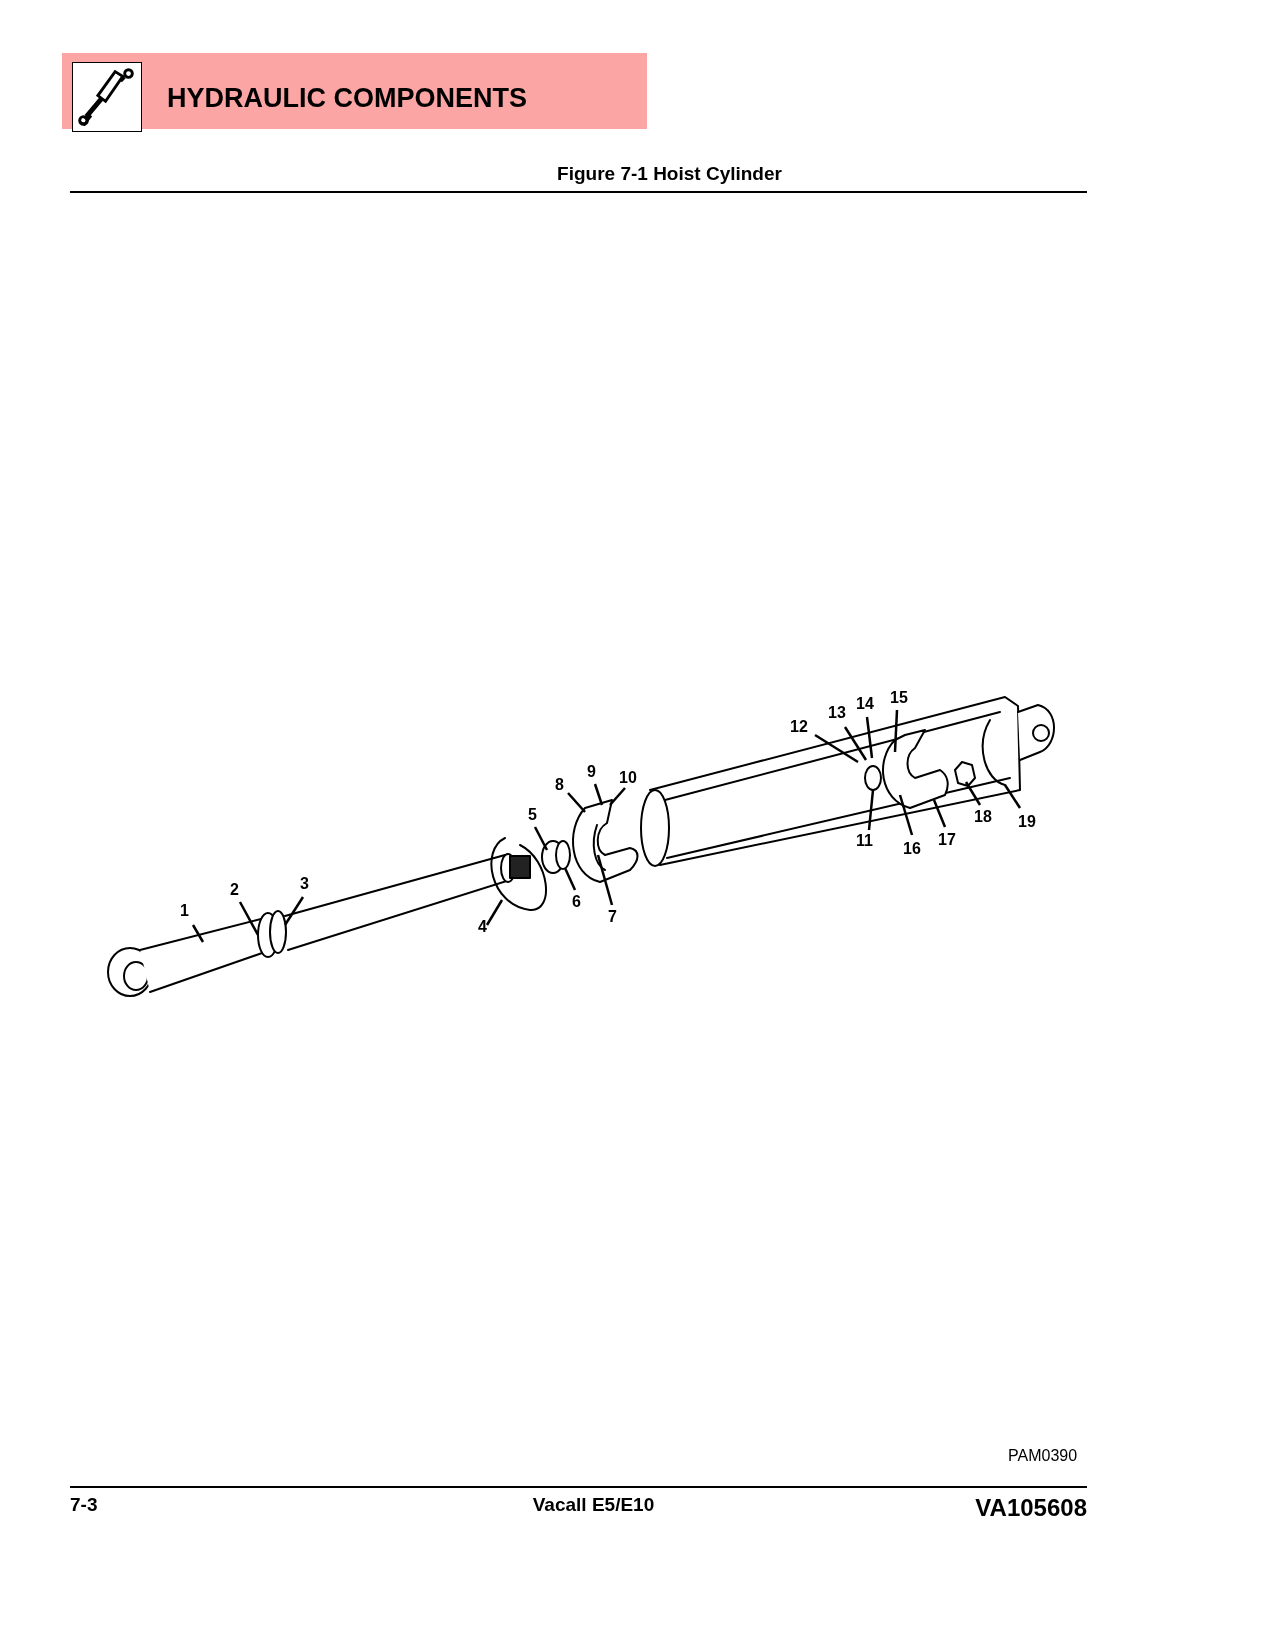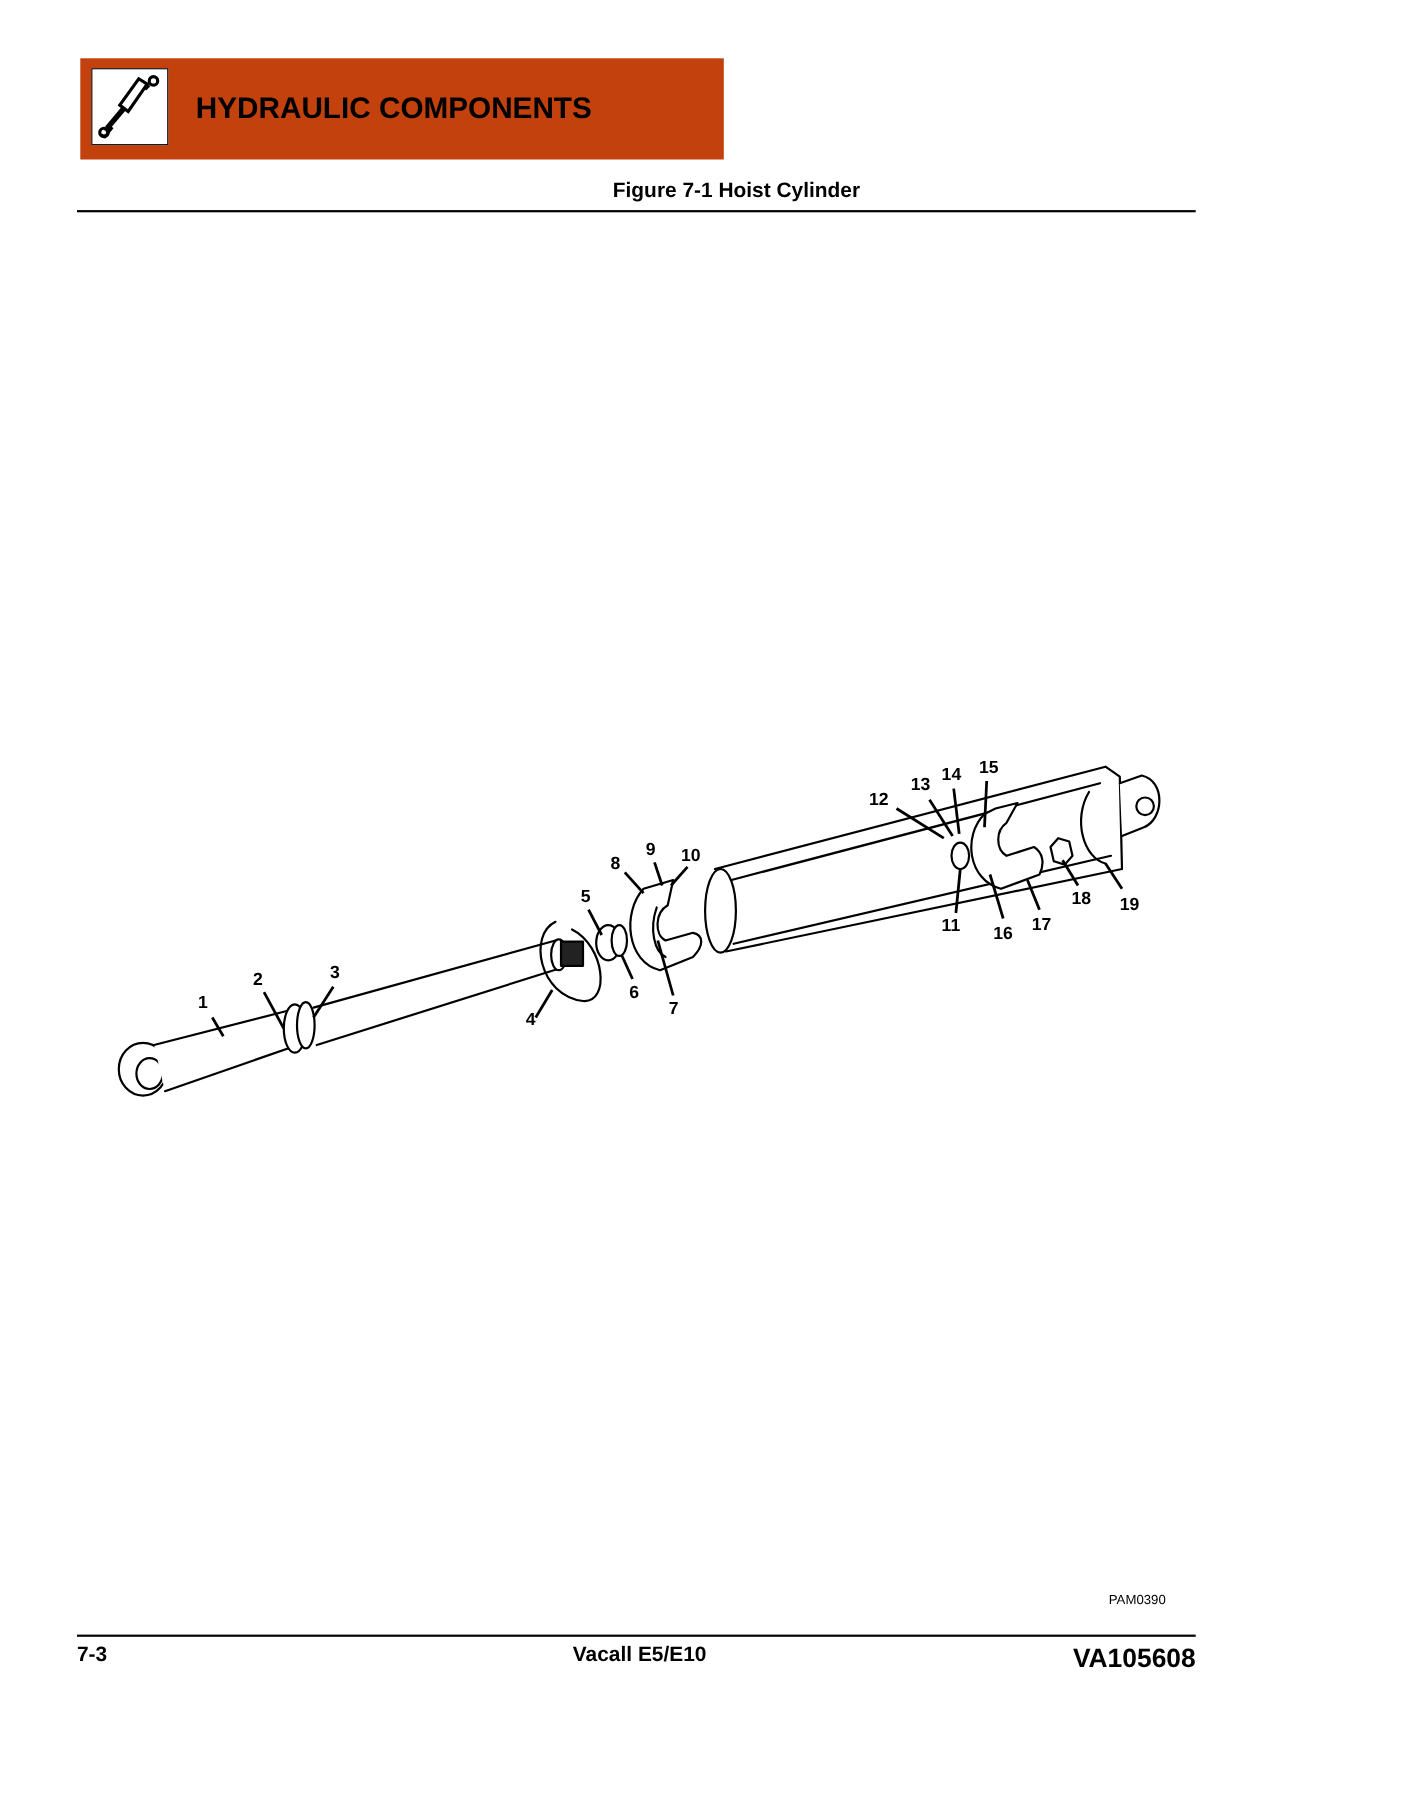--- a/index.html
+++ b/index.html
@@ -1,32 +1,32 @@
 <!DOCTYPE html>
 <html><head>
   <meta charset="utf-8">
   <style>
     html, body { margin: 0; padding: 0; background: #ffffff; }
     body { width: 1275px; height: 1650px; position: relative; overflow: hidden;
            font-family: "Liberation Sans", sans-serif; color: #000; }
-    .header-box { position: absolute; left: 73px; top: 53px; width: 585px; height: 92px;
-                  background: #c2410c; }
+    .header-box { position: absolute; left: 62px; top: 53px; width: 585px; height: 76px;
+                  background: #fca5a5; }
     .header-icon { position: absolute; left: 10px; top: 9px; width: 70px; height: 70px;
                    background: #fff; border: 1.5px solid #000; box-sizing: border-box; }
     .header-title { position: absolute; left: 105px; top: 30px; font-size: 27px; font-weight: bold;
                     letter-spacing: 0px; }
     .figure-title { position: absolute; left: 12px; width: 1275px; top: 163px; text-align: center;
                     font-size: 19px; font-weight: bold; margin-left: 20px; }
     .rule-top { position: absolute; left: 70px; top: 191px; width: 1017px; height: 1.5px; background: #000; }
     .diagram { position: absolute; left: 0; top: 0; width: 1275px; height: 1650px; }
     .callout { font-family: "Liberation Sans", sans-serif; font-weight: bold; font-size: 16px; fill: #000; }
-    .ref-code { position: absolute; left: 1008px; top: 1447px; font-size: 12px; }
+    .ref-code { position: absolute; left: 1008px; top: 1447px; font-size: 16px; }
     .rule-bottom { position: absolute; left: 70px; top: 1486px; width: 1017px; height: 1.5px; background: #000; }
     .footer-left { position: absolute; left: 70px; top: 1494px; font-size: 19px; font-weight: bold; }
-    .footer-center { position: absolute; left: 0; width: 1163px; top: 1494px; text-align: center; font-size: 19px; font-weight: bold; }
+    .footer-center { position: absolute; left: 12px; width: 1163px; top: 1494px; text-align: center; font-size: 19px; font-weight: bold; }
     .footer-right { position: absolute; right: 188px; top: 1494px; font-size: 24px; font-weight: bold; }
   </style>
 </head>
 <body>
 
 <div class="header-box">
   <div class="header-icon">
     <svg width="67" height="67" viewBox="0 0 70 70">
       <g stroke="#000" stroke-width="3" fill="none">
         <circle cx="58" cy="11" r="4"></circle>

